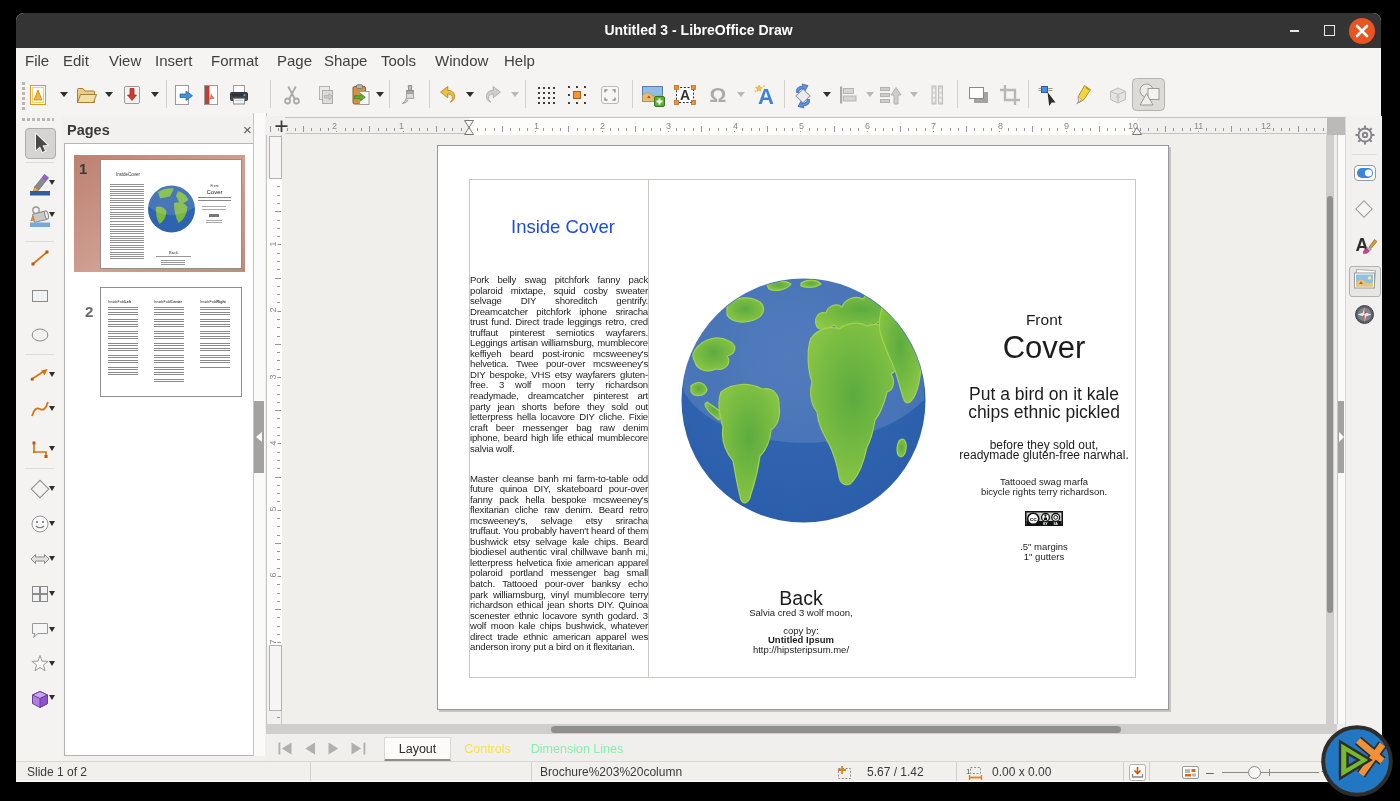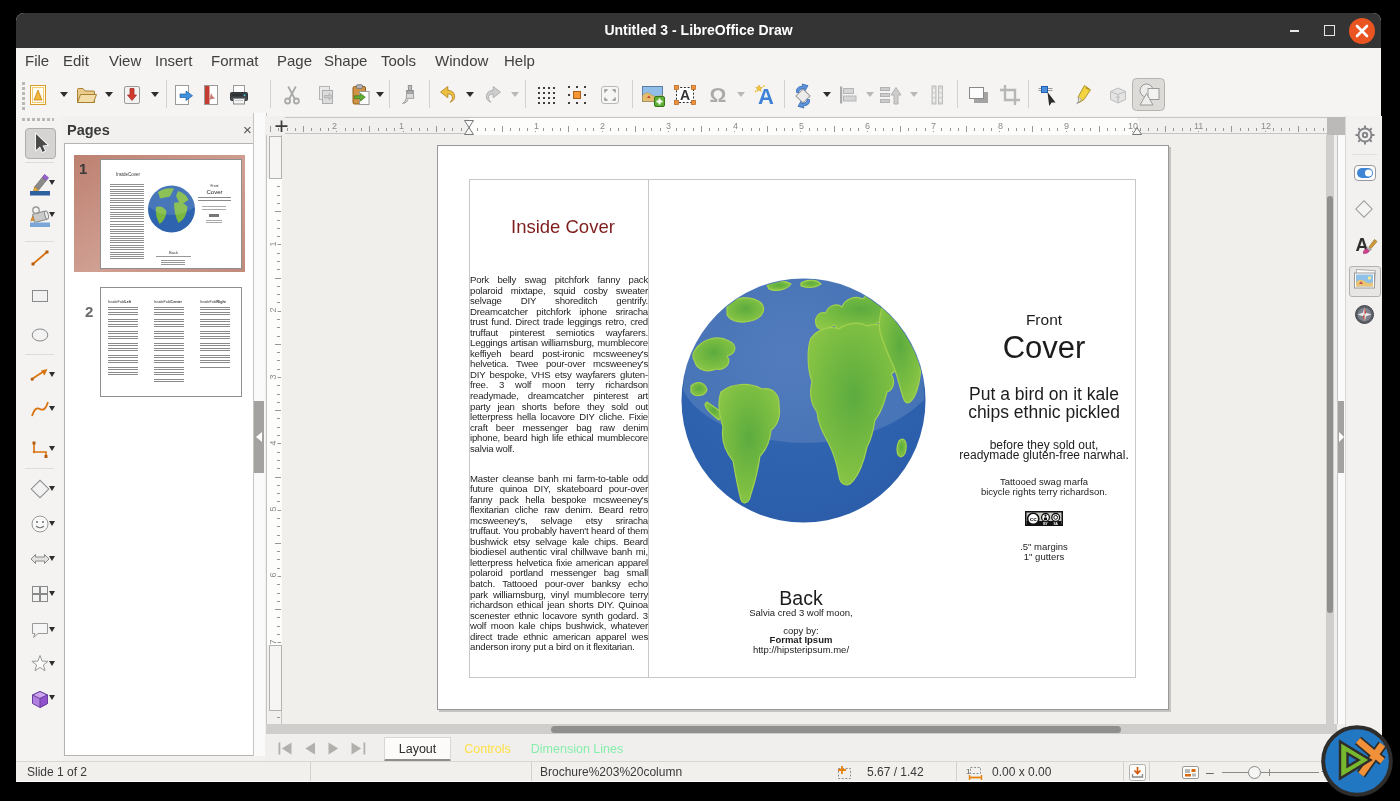--- a/index.html
+++ b/index.html
@@ -451,21 +451,21 @@
   <div class="num ng" style="left:2px;top:566px;transform:rotate(-90deg);">8</div>
   <div class="ab" style="left:2px;top:1px;width:11px;height:41px;background:#f6f5f3;border:1px solid #b3b2b0;"></div>
   <div class="ab" style="left:2px;top:510px;width:11px;height:64px;background:#f6f5f3;border:1px solid #b3b2b0;"></div>
 </div>
 
 <div class="ab" style="left:17px;top:19px;width:1045px;height:589px;background:#f0efec;overflow:hidden;">
   <div class="ab" style="left:155px;top:10px;width:730px;height:563px;background:#fff;border:1px solid #98989b;box-shadow:2px 2px 0 #c5c4c1;"></div>
   <div class="ab" style="left:187px;top:43.5px;width:665px;height:497px;border:1px solid #c9c8c5;"></div>
   <div class="ab" style="left:366px;top:43.5px;width:1px;height:498px;background:#c9c8c5;"></div>
 
-  <div class="ab" style="left:229px;top:81px;font-size:18.5px;color:#7f1d1d;">Inside Cover</div>
+  <div class="ab" style="left:229px;top:81px;font-size:18.5px;color:#1d4ed8;">Inside Cover</div>
 
   <div class="ab" style="left:188px;top:140px;width:178px;font-size:9.6px;letter-spacing:-0.2px;line-height:10.55px;color:#1f1f1f;text-align:justify;" id="p1">Pork belly swag pitchfork fanny pack polaroid mixtape, squid cosby sweater selvage DIY shoreditch gentrify. Dreamcatcher pitchfork iphone sriracha trust fund. Direct trade leggings retro, cred truffaut pinterest semiotics wayfarers. Leggings artisan williamsburg, mumblecore keffiyeh beard post-ironic mcsweeney's helvetica. Twee pour-over mcsweeney's DIY bespoke, VHS etsy wayfarers gluten-free. 3 wolf moon terry richardson readymade, dreamcatcher pinterest art party jean shorts before they sold out letterpress hella locavore DIY cliche. Fixie craft beer messenger bag raw denim iphone, beard high life ethical mumblecore salvia wolf.</div>
   <div class="ab" style="left:188px;top:338.5px;width:178px;font-size:9.6px;letter-spacing:-0.2px;line-height:10.55px;color:#1f1f1f;text-align:justify;" id="p2">Master cleanse banh mi farm-to-table odd future quinoa DIY, skateboard pour-over fanny pack hella bespoke mcsweeney's flexitarian cliche raw denim. Beard retro mcsweeney's, selvage etsy sriracha truffaut. You probably haven't heard of them bushwick etsy selvage kale chips. Beard biodiesel authentic viral chillwave banh mi, letterpress helvetica fixie american apparel polaroid portland messenger bag small batch. Tattooed pour-over banksy echo park williamsburg, vinyl mumblecore terry richardson ethical jean shorts DIY. Quinoa scenester ethnic locavore synth godard. 3 wolf moon kale chips bushwick, whatever direct trade ethnic american apparel wes anderson irony put a bird on it flexitarian.</div>
 
   <svg class="ab" style="left:399px;top:143px" width="245" height="245" viewBox="0 0 245 245">
     <defs>
       <radialGradient id="og" cx="45%" cy="32%" r="80%">
         <stop offset="0" stop-color="#3a69b3"></stop>
             <stop offset="60%" stop-color="#2e62ae"></stop>
             <stop offset="100%" stop-color="#2a5ba8"></stop>
@@ -492,21 +492,21 @@
       <path d="M136 49 C132 41 137 33 145 35 C147 27 156 25 161 29 C164 21 174 17 182 21 C187 13 198 12 203 18 C210 13 219 17 221 25 C227 31 224 39 216 40 C212 47 203 48 197 44 C192 51 182 52 176 47 C168 54 158 54 153 47 C147 52 139 53 136 49 Z"></path>
       <path d="M130 60 C138 50 150 48 158 51 C166 45 178 43 186 48 C196 44 206 48 210 55 C218 60 221 68 216 74 C221 82 217 92 210 96 C215 104 212 112 206 114 C203 126 199 136 194 142 C192 154 190 162 186 169 C183 183 178 196 172 203 C167 210 159 207 158 198 C156 186 153 176 148 166 C142 155 137 146 136 134 C130 126 128 116 131 104 C126 90 126 70 130 60 Z"></path>
       <path d="M218 163 C223 158 226 164 225 171 C224 178 220 181 217 177 C215 171 216 167 218 163 Z"></path>
       <path d="M206 20 C220 26 231 42 236 58 C241 76 241 96 236 112 C232 124 225 130 222 119 C218 107 216 95 211 85 C206 74 202 64 199 54 C197 42 200 28 206 20 Z"></path>
     </g>
   </svg>
 
   <div class="ab" style="left:430px;top:0;width:178px;text-align:center;color:#1c1c1c;">
     <div class="ab" style="left:0;top:452px;width:178px;font-size:19.5px;">Back</div>
     <div class="ab" style="left:0;top:472px;width:178px;font-size:9.5px;">Salvia cred 3 wolf moon,</div>
-    <div class="ab" style="left:0;top:491px;width:178px;font-size:9.5px;line-height:9.45px;">copy by:<br><b>Format Ipsum</b><br>http://hipsteripsum.me/</div>
+    <div class="ab" style="left:0;top:491px;width:178px;font-size:9.5px;line-height:9.45px;">copy by:<br><b>Untitled Ipsum</b><br>http://hipsteripsum.me/</div>
   </div>
 
   <div class="ab" style="left:673px;top:0;width:178px;text-align:center;color:#1c1c1c;">
     <div class="ab" style="left:0;top:176px;width:178px;font-size:15.5px;">Front</div>
     <div class="ab" style="left:0;top:195px;width:178px;font-size:31px;">Cover</div>
     <div class="ab" style="left:0;top:251px;width:178px;font-size:17.5px;line-height:17.9px;">Put a bird on it kale chips ethnic pickled</div>
     <div class="ab" style="left:0;top:305px;width:178px;font-size:12px;line-height:10.2px;">before they sold out,<br>readymade gluten-free narwhal.</div>
     <div class="ab" style="left:0;top:342px;width:178px;font-size:9.5px;line-height:10.2px;">Tattooed swag marfa<br>bicycle rights terry richardson.</div>
     <svg class="ab" style="left:70px;top:376px" width="38" height="16" viewBox="0 0 38 16">
       <rect x="0.75" y="0.75" width="36.5" height="13.5" fill="#c9cdc6" stroke="#111" stroke-width="1.5"></rect>

